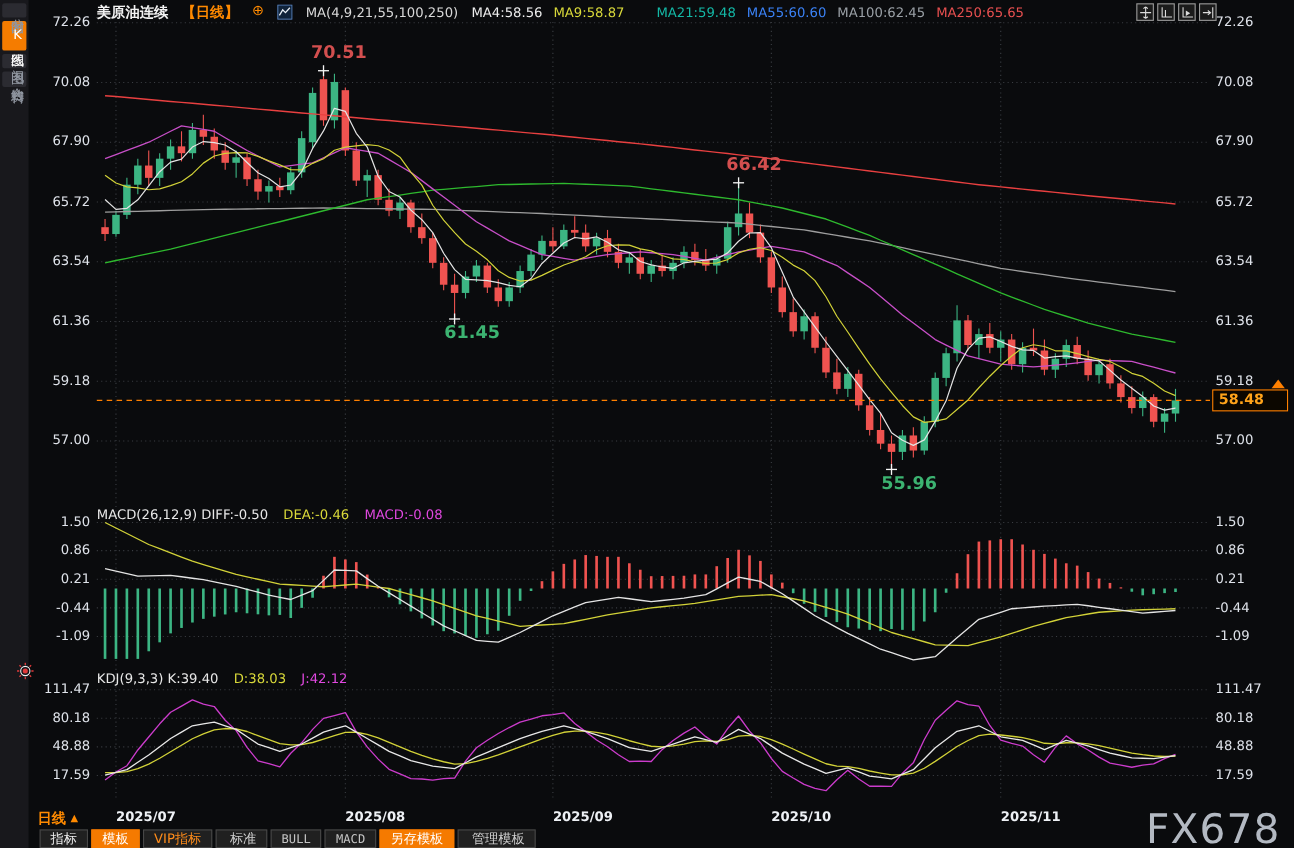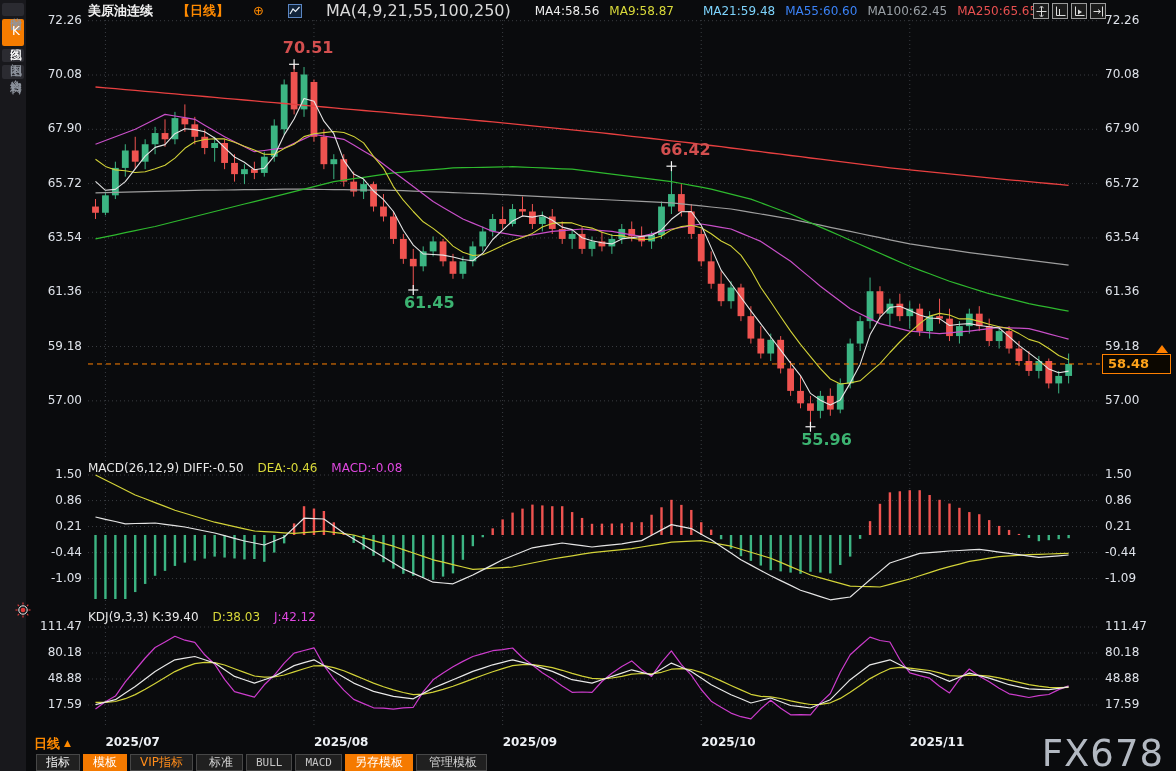--- a/index.html
+++ b/index.html
@@ -8,25 +8,25 @@
   #app{position:absolute;inset:0;}
   #chart-svg{position:absolute;left:0;top:0;}
   #overlay{position:absolute;inset:0;pointer-events:none;}
   
   #sidebar{position:absolute;left:0;top:0;width:26px;height:771px;background:#18181c;}
   .side-item{writing-mode:vertical-rl;text-orientation:upright;width:22px;margin:3px 2px 0 2px;
      padding:5px 0;text-align:center;background:#2b2b31;color:#9096a0;font-size:12px;
      border-radius:2px;letter-spacing:1px;cursor:pointer;}
   .side-item.active{background:#f57c00;color:#ffffff;}
   
-  #top-legend{position:absolute;left:88px;top:2px;height:17px;display:flex;align-items:center;gap:24px;white-space:nowrap;}
+  #top-legend{position:absolute;left:88px;top:2px;height:17px;display:flex;align-items:center;gap:12px;white-space:nowrap;}
   #top-legend .title{color:#f2f2f2;font-size:13px;font-weight:bold;}
   #top-legend .period{color:#ff8a00;font-size:13px;font-weight:bold;}
   #top-legend .gear{color:#ff8a00;font-size:13px;line-height:13px;}
-  #top-legend .magroup{color:#d9d9d9;font-size:16px;}
+  #top-legend .magroup{color:#d9d9d9;font-size:12px;}
   .ma-item{font-size:12px;}
   #header-icons{position:absolute;right:70px;top:3px;display:flex;gap:3px;}
   .hicon{width:14px;height:14px;border:1px solid #9a9a9a;background:#1b1b1b;display:flex;
      align-items:center;justify-content:center;cursor:pointer;}
   
   #macd-header,#kdj-header{position:absolute;left:88px;font-size:12px;white-space:nowrap;}
   #macd-header{top:461px;}
   #kdj-header{top:610px;}
   .hdr-white{color:#e8e8e8;} .hdr-yellow{color:#d9d93a;margin-left:10px;} .hdr-magenta{color:#e048e0;margin-left:10px;}
   #live-icon{position:absolute;left:15px;top:602px;width:16px;height:16px;}
@@ -459,21 +459,21 @@
     <span style="display:inline-flex;">
       <svg width="14" height="14">
           <rect x="0.5" y="0.5" width="13" height="13" fill="#10233a" stroke="#5b86c2"></rect>
           <polyline points="2,10 5,5 7.5,7.5 11.5,3" fill="none" stroke="#e8eef5" stroke-width="1.2"></polyline>
         </svg>
     </span>
     <span class="magroup">MA(4,9,21,55,100,250)</span>
     <span id="ma-legend" style="display:inline-flex;gap:10px;">
         <span class="ma-item" style="color: rgb(236, 236, 236);">MA4:58.56</span>
         <span class="ma-item" style="color: rgb(217, 217, 58); text-align: right;">MA9:58.87</span>
-        <span class="ma-item" style="color: #7dd3fc; padding-left: 19px;">MA21:59.48</span>
+        <span class="ma-item" style="color: #14b8a6; padding-left: 19px;">MA21:59.48</span>
         <span class="ma-item" style="color: #3b82f6;">MA55:60.60</span>
         <span class="ma-item" style="color: rgb(154, 160, 166);">MA100:62.45</span>
         <span class="ma-item" style="color: rgb(232, 80, 80);">MA250:65.65</span>
       </span>
   </header>
 
   <div id="header-icons">
     <span class="hicon">
       <svg width="11" height="11">
           <path d="M5.5 0.5 V10.5 M0.5 5.5 H10.5 M3.5 1.8 L5.5 0.2 L7.5 1.8 M3.5 9.2 L5.5 10.8 L7.5 9.2" stroke="#dcdcdc" fill="none" stroke-width="1"></path>

